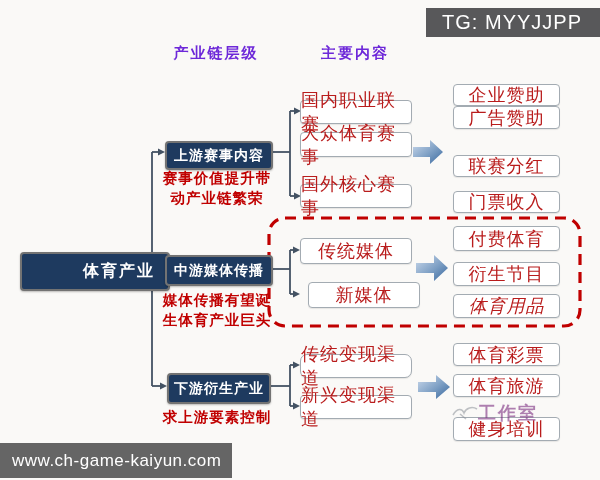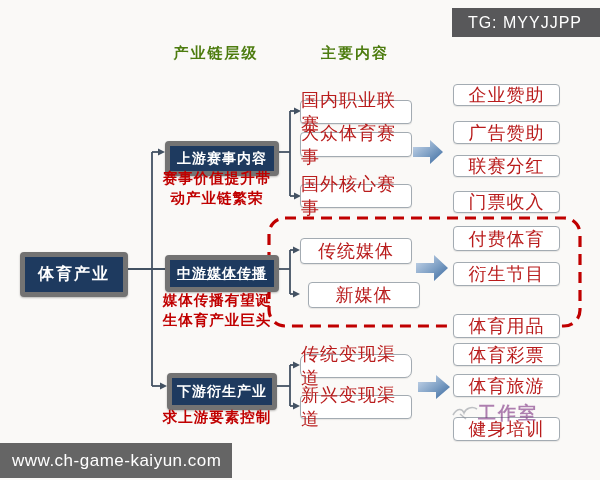--- a/index.html
+++ b/index.html
@@ -2,41 +2,41 @@
 <html><head>
 <meta charset="utf-8">
 <style>
   html,body{margin:0;padding:0;background:#e9e9e9;}
   #canvas{
     position:relative;width:600px;height:480px;background:#faf9f7;
     font-family:"Liberation Sans","DejaVu Sans",sans-serif;overflow:hidden;
   }
   .col-header{
     position:absolute;width:120px;text-align:center;
-    color:#4d7c0f;font-size:15px;font-weight:bold;letter-spacing:2px;
+    color:#6d28d9;font-size:15px;font-weight:bold;letter-spacing:2px;
   }
   .nbox{
-    position:absolute;background:#1e3a5f;border:5px solid #737373;border-radius:4px;
+    position:absolute;background:#1e3a5f;border:2px solid #737373;border-radius:4px;
     color:#ffffff;font-weight:bold;display:flex;align-items:center;justify-content:center;
     font-size:14px;letter-spacing:1px;box-shadow:0 1px 2px rgba(0,0,0,.25);
   }
-  #root-box{font-size:16px;letter-spacing:2px;}
+  #root-box{font-size:16px;letter-spacing:2px;padding-left:48px;}
   .wbox{
     position:absolute;background:#ffffff;border:1px solid #a3abb2;border-radius:4px;
     color:#b91c1c;display:flex;align-items:center;justify-content:center;
     font-size:18px;letter-spacing:1px;box-shadow:0 1px 1px rgba(0,0,0,.08);
   }
   .note{
     position:absolute;color:#c00000;font-weight:bold;font-size:14.5px;
     line-height:20px;text-align:center;width:150px;letter-spacing:1px;
   }
   #connector-layer{position:absolute;left:0;top:0;pointer-events:none;}
   #tg-badge{
     position:absolute;right:0;top:8px;height:29px;background:#58585a;
-    color:#fff;font-size:16px;display:flex;align-items:center;
+    color:#fff;font-size:20px;display:flex;align-items:center;
     padding:0 18px 0 16px;letter-spacing:1px;
   }
   #footer-bar{
     position:absolute;left:0;top:443px;width:232px;height:35px;background:#656565;
     color:#fff;font-size:17px;display:flex;align-items:center;padding-left:12px;
     box-sizing:border-box;letter-spacing:.5px;
   }
   #studio-watermark{
     position:absolute;left:452px;top:401px;width:130px;display:flex;align-items:center;
     color:#701a75;opacity:.55;font-size:18px;font-weight:bold;letter-spacing:2px;
@@ -98,21 +98,21 @@
 
     <rect x="269" y="218" width="311" height="108" rx="16" fill="none" stroke="#c00000" stroke-width="3.2" stroke-dasharray="11 7"></rect>
   </svg>
 
   <div class="col-header" style="left:156px;top:44px;">产业链层级</div>
   <div class="col-header" style="left:295px;top:44px;">主要内容</div>
 
   <div class="nbox" id="root-box" style="left:20px;top:252px;width:98px;height:35px;">体育产业</div>
 
   <div class="nbox" style="left:165px;top:141px;width:104px;height:25px;">上游赛事内容</div>
-  <div class="nbox" style="left:165px;top:255px;width:104px;height:27px;text-decoration:underline;">中游媒体传播</div>
+  <div class="nbox" style="left:165px;top:255px;width:104px;height:27px;">中游媒体传播</div>
   <div class="nbox" style="left:167px;top:373px;width:100px;height:27px;">下游衍生产业</div>
 
   <div class="note" style="left:142px;top:168px;">
     <div>赛事价值提升带</div>
     <div>动产业链繁荣</div>
   </div>
   <div class="note" style="left:142px;top:290px;">
     <div>媒体传播有望诞</div>
     <div>生体育产业巨头</div>
   </div>
@@ -124,27 +124,27 @@
   <div class="wbox" style="left:300px;top:132px;width:110px;height:23px;">大众体育赛事</div>
   <div class="wbox" style="left:300px;top:184px;width:110px;height:22px;">国外核心赛事</div>
 
   <div class="wbox" style="left:300px;top:238px;width:110px;height:24px;">传统媒体</div>
   <div class="wbox" style="left:308px;top:282px;width:110px;height:24px;">新媒体</div>
 
   <div class="wbox" style="left:300px;top:354px;width:110px;height:22px;border-radius:7px;">传统变现渠道</div>
   <div class="wbox" style="left:300px;top:395px;width:110px;height:22px;">新兴变现渠道</div>
 
   <div class="wbox" style="left:453px;top:84px;width:105px;height:20px;">企业赞助</div>
-  <div class="wbox" style="left:453px;top:121px;width:105px;height:21px;">广告赞助</div>
+  <div class="wbox" style="left:453px;top:106px;width:105px;height:21px;">广告赞助</div>
   <div class="wbox" style="left:453px;top:155px;width:105px;height:20px;">联赛分红</div>
   <div class="wbox" style="left:453px;top:191px;width:105px;height:20px;">门票收入</div>
 
   <div class="wbox" style="left:453px;top:226px;width:105px;height:23px;">付费体育</div>
   <div class="wbox" style="left:453px;top:262px;width:105px;height:22px;">衍生节目</div>
-  <div class="wbox" style="left:453px;top:314px;width:105px;height:22px;">体育用品</div>
+  <div class="wbox" style="left:453px;top:294px;width:105px;height:22px;font-style:italic;">体育用品</div>
 
   <div class="wbox" style="left:453px;top:343px;width:105px;height:21px;">体育彩票</div>
   <div class="wbox" style="left:453px;top:374px;width:105px;height:21px;">体育旅游</div>
   <div class="wbox" style="left:453px;top:417px;width:105px;height:22px;">健身培训</div>
 
   <div id="studio-watermark">
     <svg width="26" height="16" viewBox="0 0 26 16">
       <path d="M1 10 C5 3, 10 3, 12 8 C14 3, 20 1, 25 4 M8 9 L14 14" stroke="#8d9299" stroke-width="1.6" fill="none"></path>
     </svg>
     <span>工作室</span>

